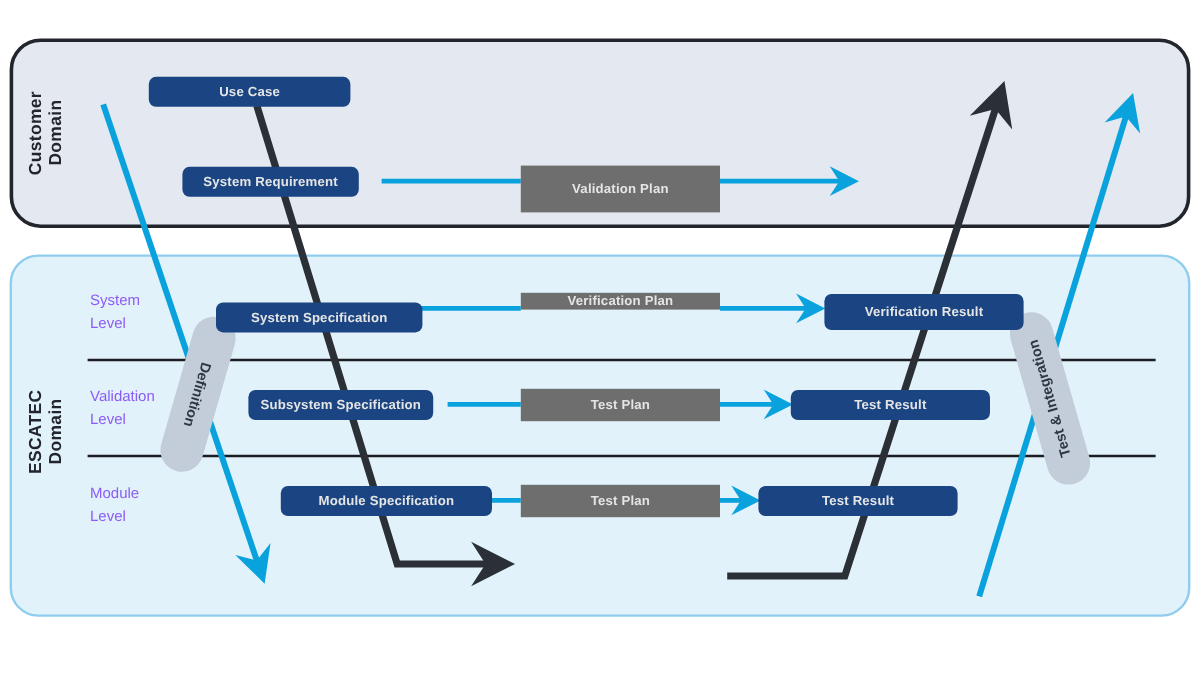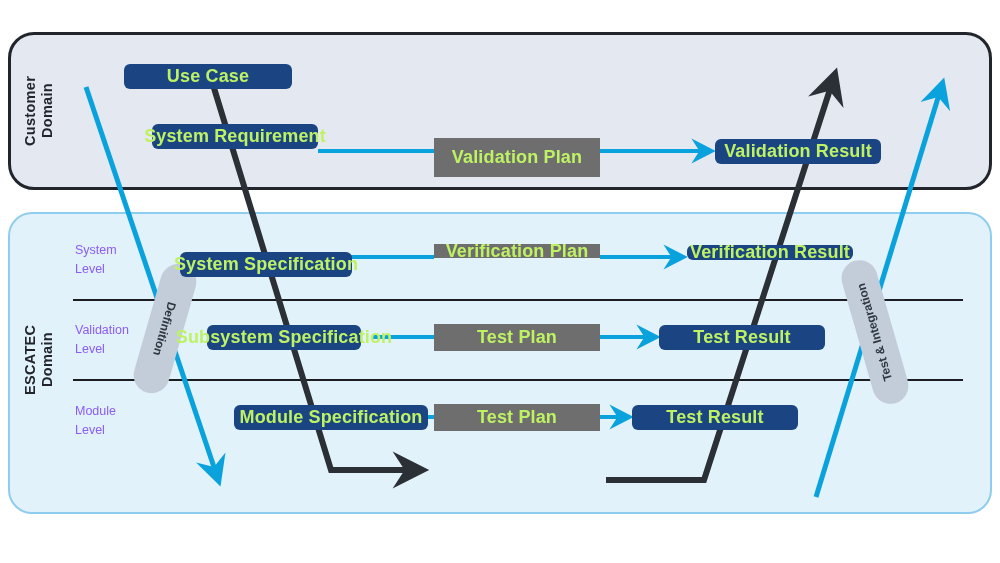--- a/index.html
+++ b/index.html
@@ -54,23 +54,23 @@
   #level-subsystem { left: 75px; top: 321px; }
   #level-module    { left: 75px; top: 402px; }
 
   
   #overlay { position: absolute; left: 0; top: 0; width: 1000px; height: 563px; }
 
   
   .node {
     position: absolute;
     display: flex; align-items: center; justify-content: center;
-    color: #bef264;
+    color: #e5e5e5;
     font-weight: bold;
-    font-size: 18px;
+    font-size: 11px;
     letter-spacing: .15px;
     white-space: nowrap;
   }
   .node.blue { background: #1a4482; border-radius: 6px; }
   .node.gray { background: #6e6e6e; border-radius: 0; }
 
   
   .phase-bar {
     position: absolute;
     background: #c3ccd9;
@@ -175,37 +175,36 @@
 
   <div class="phase-bar" id="phase-definition">
     <span>Definition</span>
   </div>
   <div class="phase-bar" id="phase-test-integration">
     <span>Test &amp; Integration</span>
   </div>
 
   <div class="node blue" style="left:124px;  top:64px;  width:168px; height:25px;">Use Case</div>
 
-  <div class="node blue" style="left:152px;  top:124px; width:166px; height:25px;">System Requirement</div>
+  <div class="node blue" style="left:152px;  top:139px; width:147px; height:25px;">System Requirement</div>
 
   <div class="node gray" style="left:434px;  top:138px; width:166px; height:39px;">Validation Plan</div>
 
-  <div class="node blue" style="left:715px;  top:139px; width:166px; height:25px;">Validation Result</div>
 
   <div class="node blue" style="left:180px;  top:252px; width:172px; height:25px;">System Specification</div>
 
   <div class="node gray" style="left:434px;  top:244px; width:166px; height:14px;">Verification Plan</div>
 
-  <div class="node blue" style="left:687px;  top:245px; width:166px; height:15px;">Verification Result</div>
+  <div class="node blue" style="left:687px;  top:245px; width:166px; height:30px;">Verification Result</div>
 
   <div class="node blue" style="left:207px;  top:325px; width:154px; height:25px;">Subsystem Specification</div>
 
   <div class="node gray" style="left:434px;  top:324px; width:166px; height:27px;">Test Plan</div>
 
   <div class="node blue" style="left:659px;  top:325px; width:166px; height:25px;">Test Result</div>
 
-  <div class="node blue" style="left:234px;  top:405px; width:194px; height:25px;">Module Specification</div>
+  <div class="node blue" style="left:234px;  top:405px; width:176px; height:25px;">Module Specification</div>
 
   <div class="node gray" style="left:434px;  top:404px; width:166px; height:27px;">Test Plan</div>
 
   <div class="node blue" style="left:632px;  top:405px; width:166px; height:25px;">Test Result</div>
 
 </div>
 
 </body></html>

